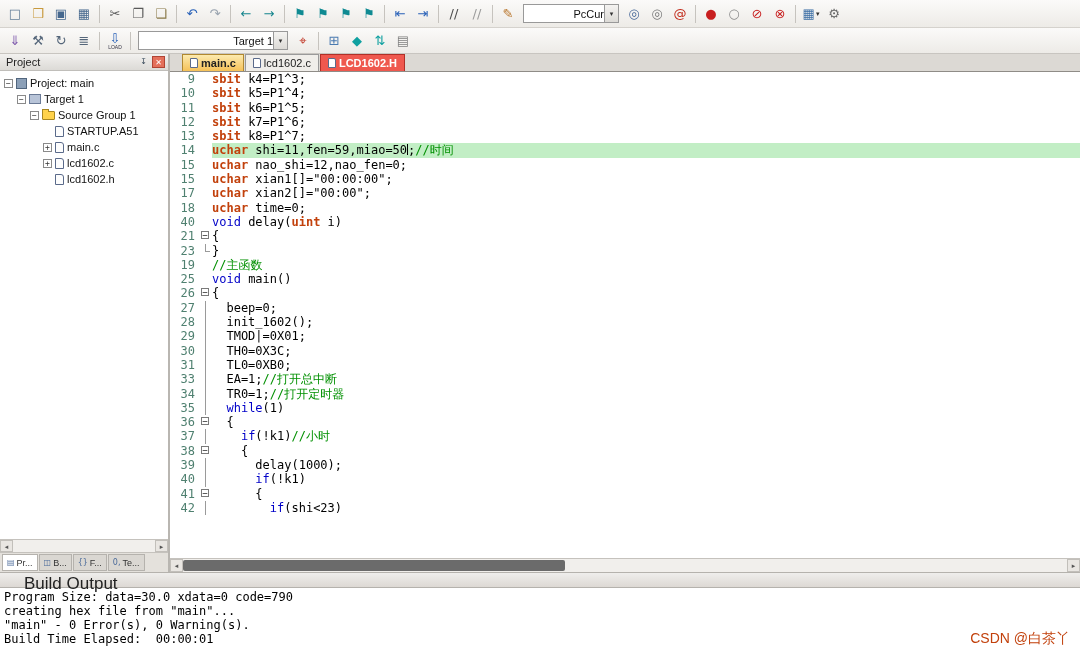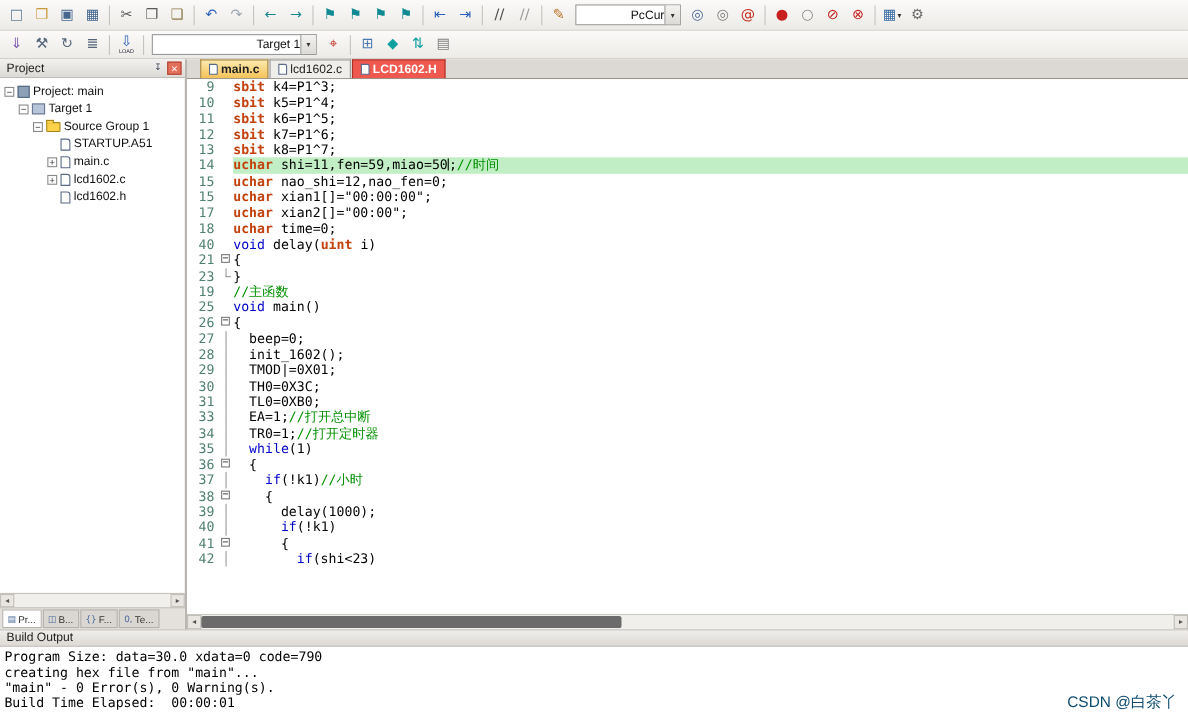--- a/index.html
+++ b/index.html
@@ -69,25 +69,25 @@
   .fendl { position:absolute; top:0; left:5px; width:5px; height:8px; border-left:1px solid #9a9a9a; border-bottom:1px solid #9a9a9a; }
   .ctext { flex:1; white-space:pre; font:12px/14.3px "DejaVu Sans Mono", monospace; color:#000; }
   .ctext.hl { background:#c2eec5; }
   .t-kw { color:#0000c8; }
   .t-kw2 { color:#c2410c; font-weight:bold; }
   .t-cmt { color:#009000; }
   .t-pl { color:#000; }
   .caret { display:inline-block; width:1px; height:11px; background:#000; vertical-align:-1px; }
 
   
-  .bhead { height:16px; background:linear-gradient(#efeeec,#ddd9d4); border-top:1px solid #b5b2ad; border-bottom:1px solid #b5b2ad; font-size:11px; padding:1px 6px; color:#222; }
+  .bhead { height:16px; background:linear-gradient(#efeeec,#ddd9d4); border-top:1px solid #b5b2ad; border-bottom:1px solid #b5b2ad; font-size:17px; padding:1px 24px; color:#222; }
   .bout { height:66px; background:#fff; font:12px/14px "DejaVu Sans Mono", monospace; padding:2px 4px; color:#000; }
   .bline { white-space:pre; }
 
-  .wm { position:absolute; right:10px; bottom:6px; font-size:14px; color:#0c4a6e; }
+  .wm { position:absolute; right:10px; bottom:6px; font-size:14px; color:#c2410c; }
 </style>
 </head>
 <body>
 
 <div class="app">
 
   <div class="toolbar t1">
       <div class="tbtn">
         <span class="glyph" style="color: rgb(103, 128, 154);">□</span>
       </div>

